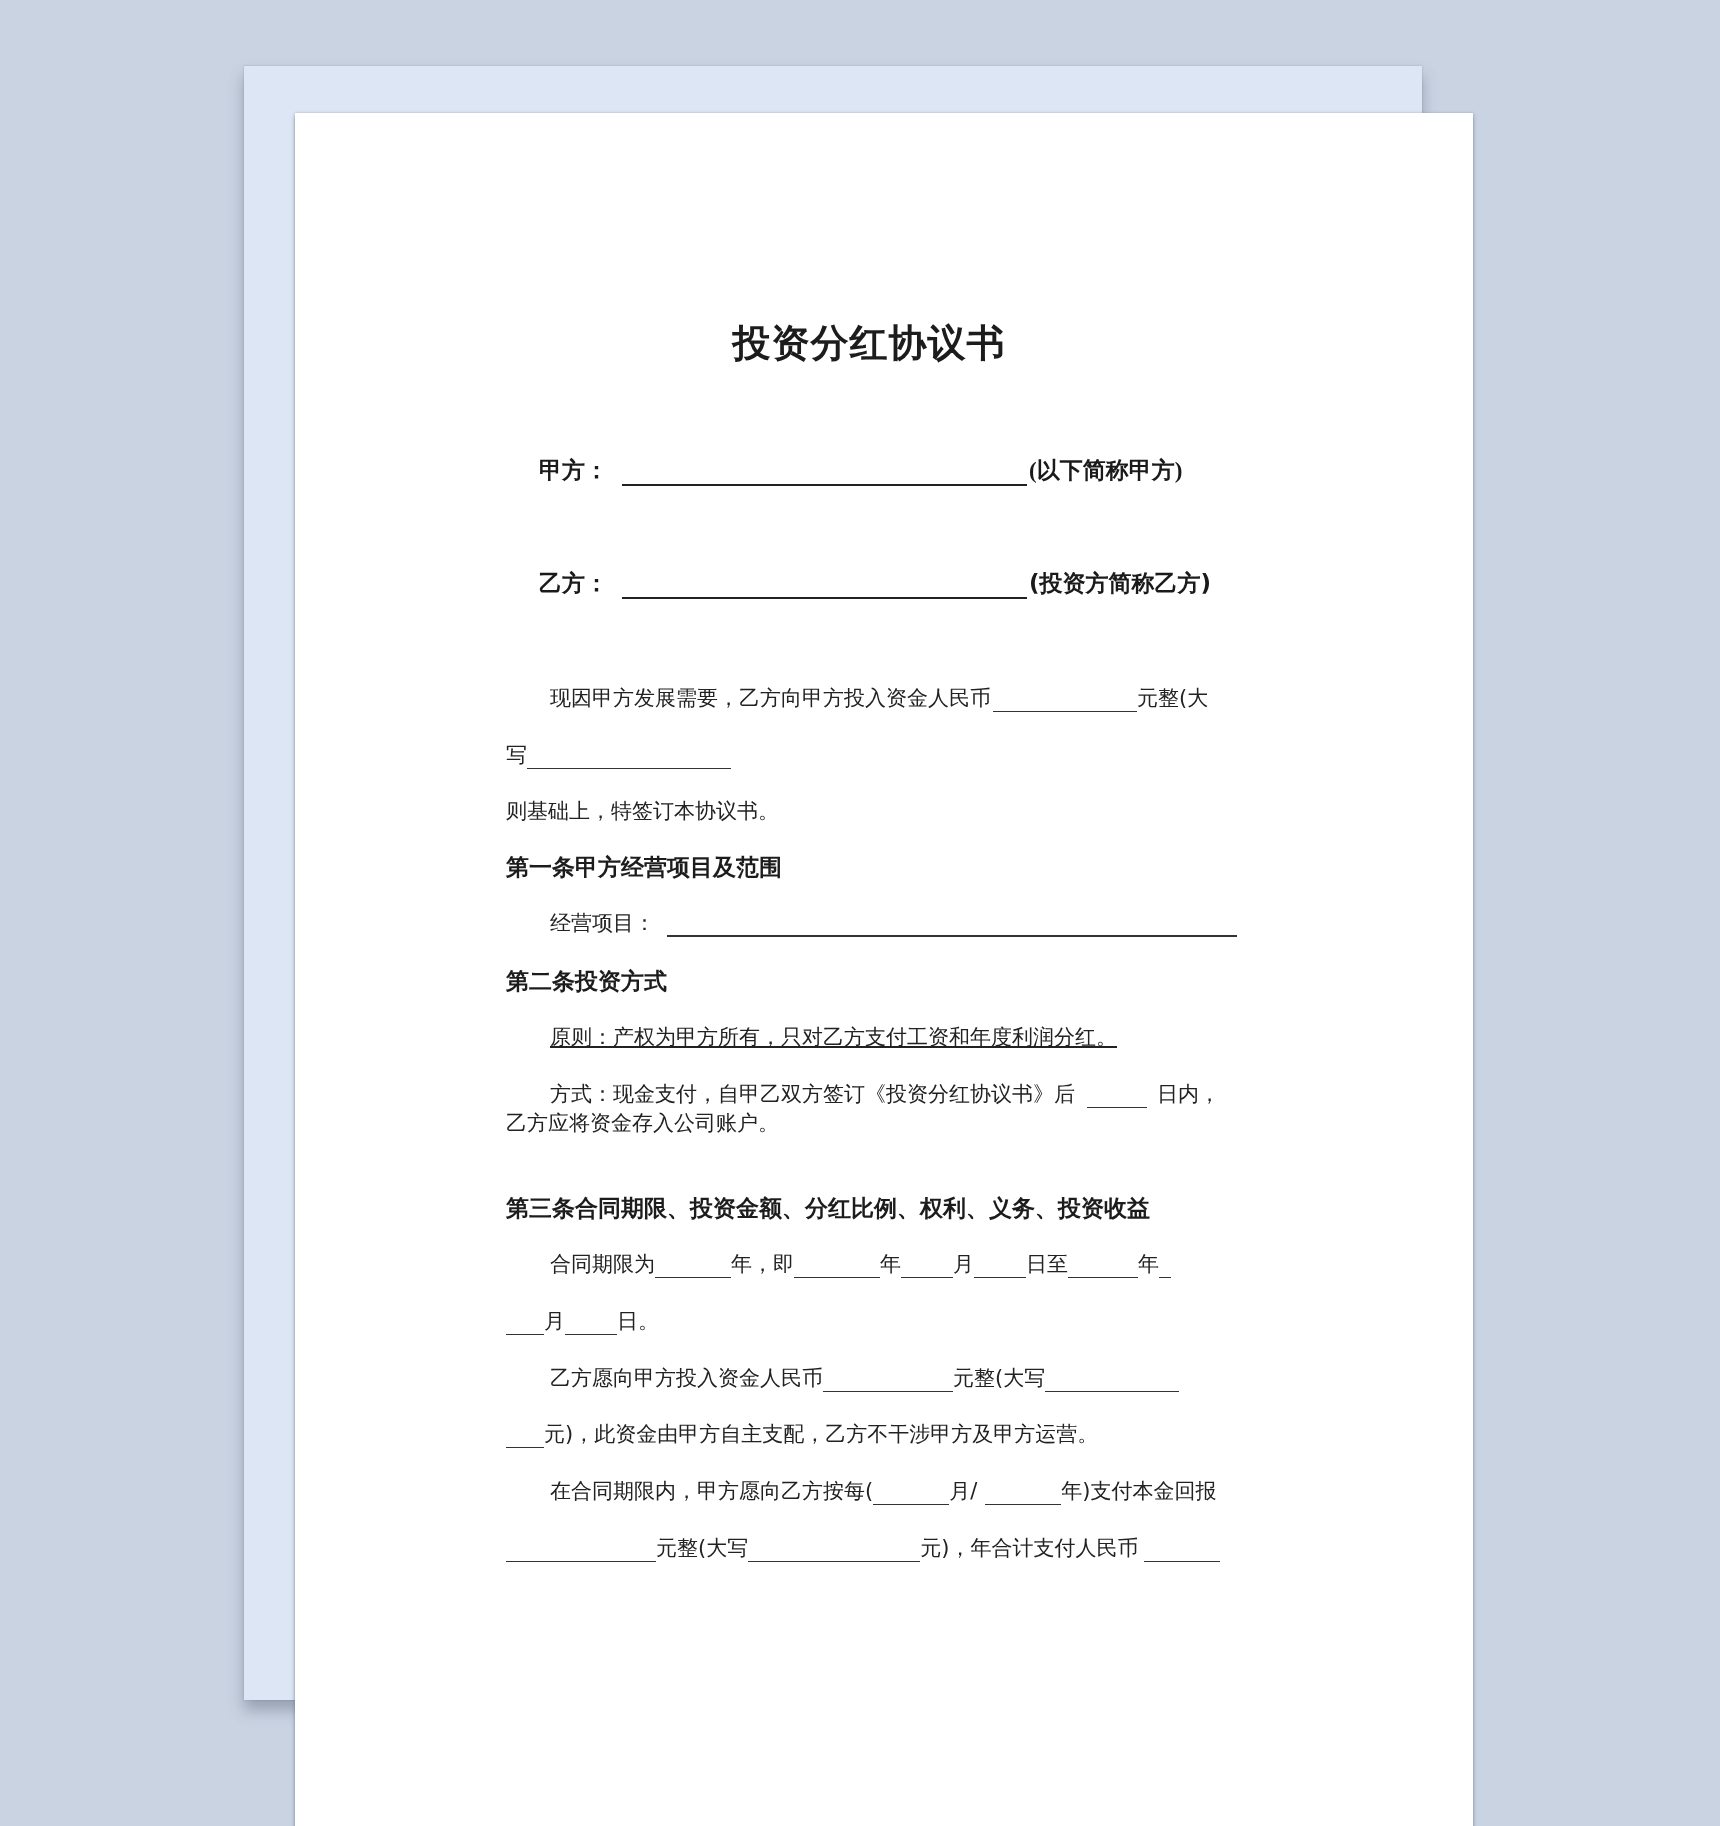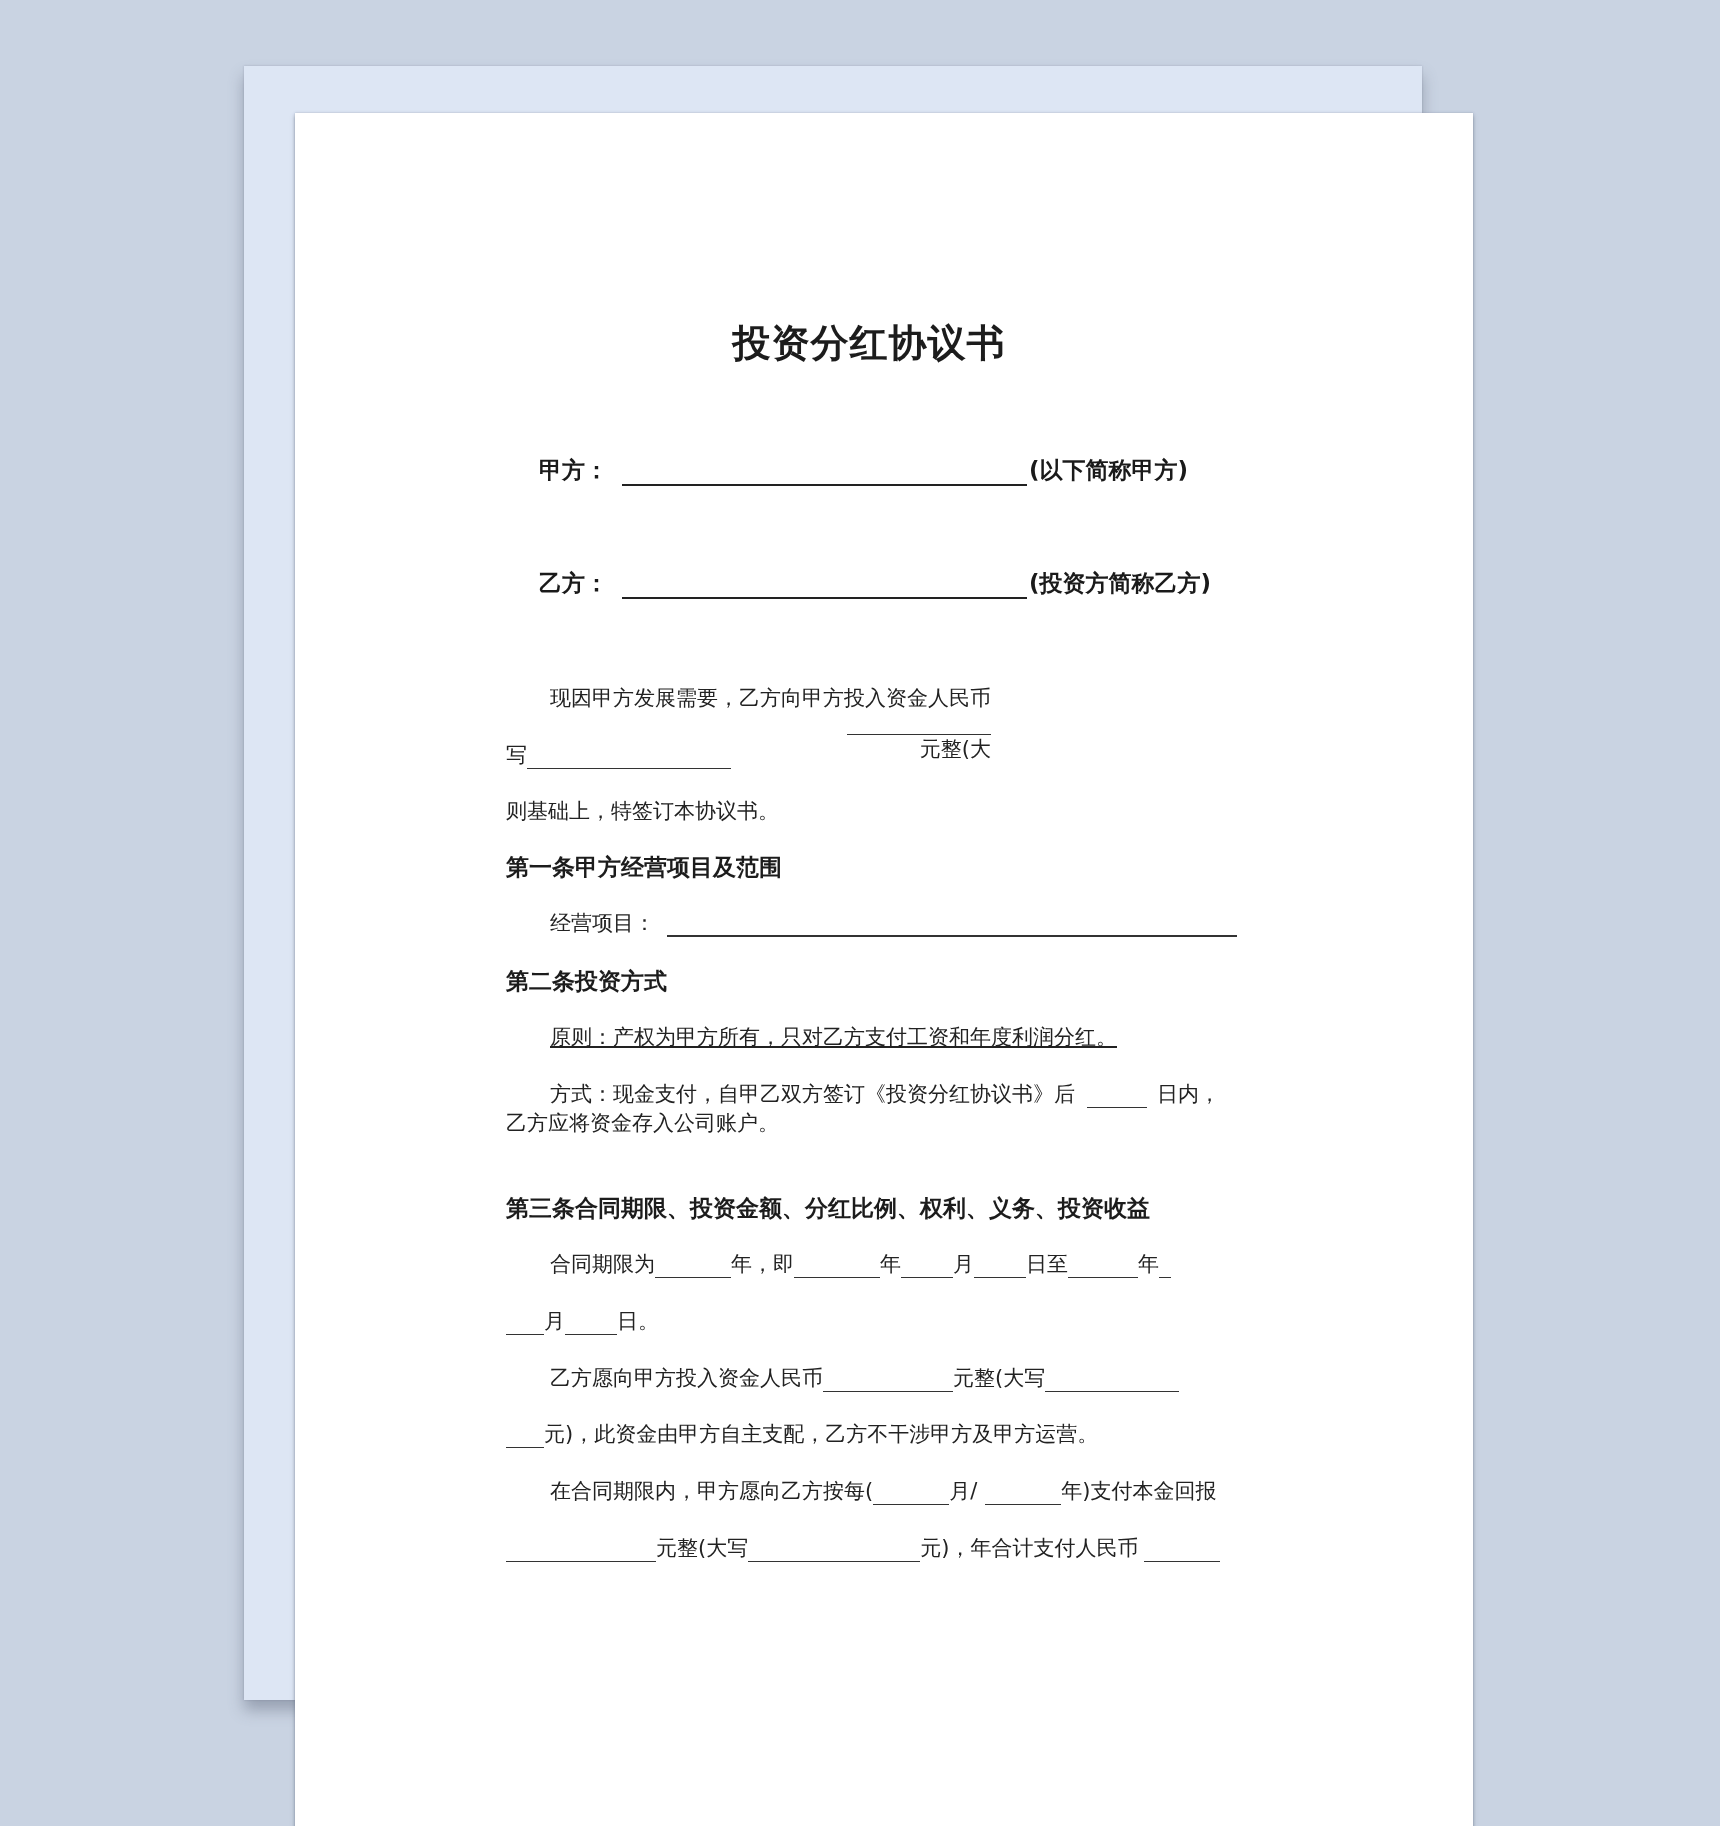--- a/index.html
+++ b/index.html
@@ -48,33 +48,33 @@
 </head>
 <body>
 
 <div class="back-sheet"></div>
 
 <div class="page">
   <div class="content">
 
     <div class="title">投资分红协议书</div>
 
-    <div class="party" style="top:342px;">
+    <div class="party" style="top:342px;font-family:Liberation Serif, serif;">
       <span>甲方：</span>
       <span class="blank"></span>
       <span>(以下简称甲方)</span>
     </div>
 
     <div class="party" style="top:455px;">
       <span>乙方：</span>
       <span class="blank"></span>
       <span>(投资方简称乙方)</span>
     </div>
 
-    <div class="line indent" style="top:571px;flex-direction:column;">
+    <div class="line indent" style="top:571px;">
       <span>现因甲方发展需要，乙方向甲方投入资金人民币</span>
       <span class="u" style="width:144px;margin-left:2px;"></span>
       <span>元整(大</span>
     </div>
     <div class="line" style="top:628px;">
       <span>写</span>
       <span class="u" style="width:204px;"></span>
     </div>
     <div class="line" style="top:684px;">则基础上，特签订本协议书。</div>
 

